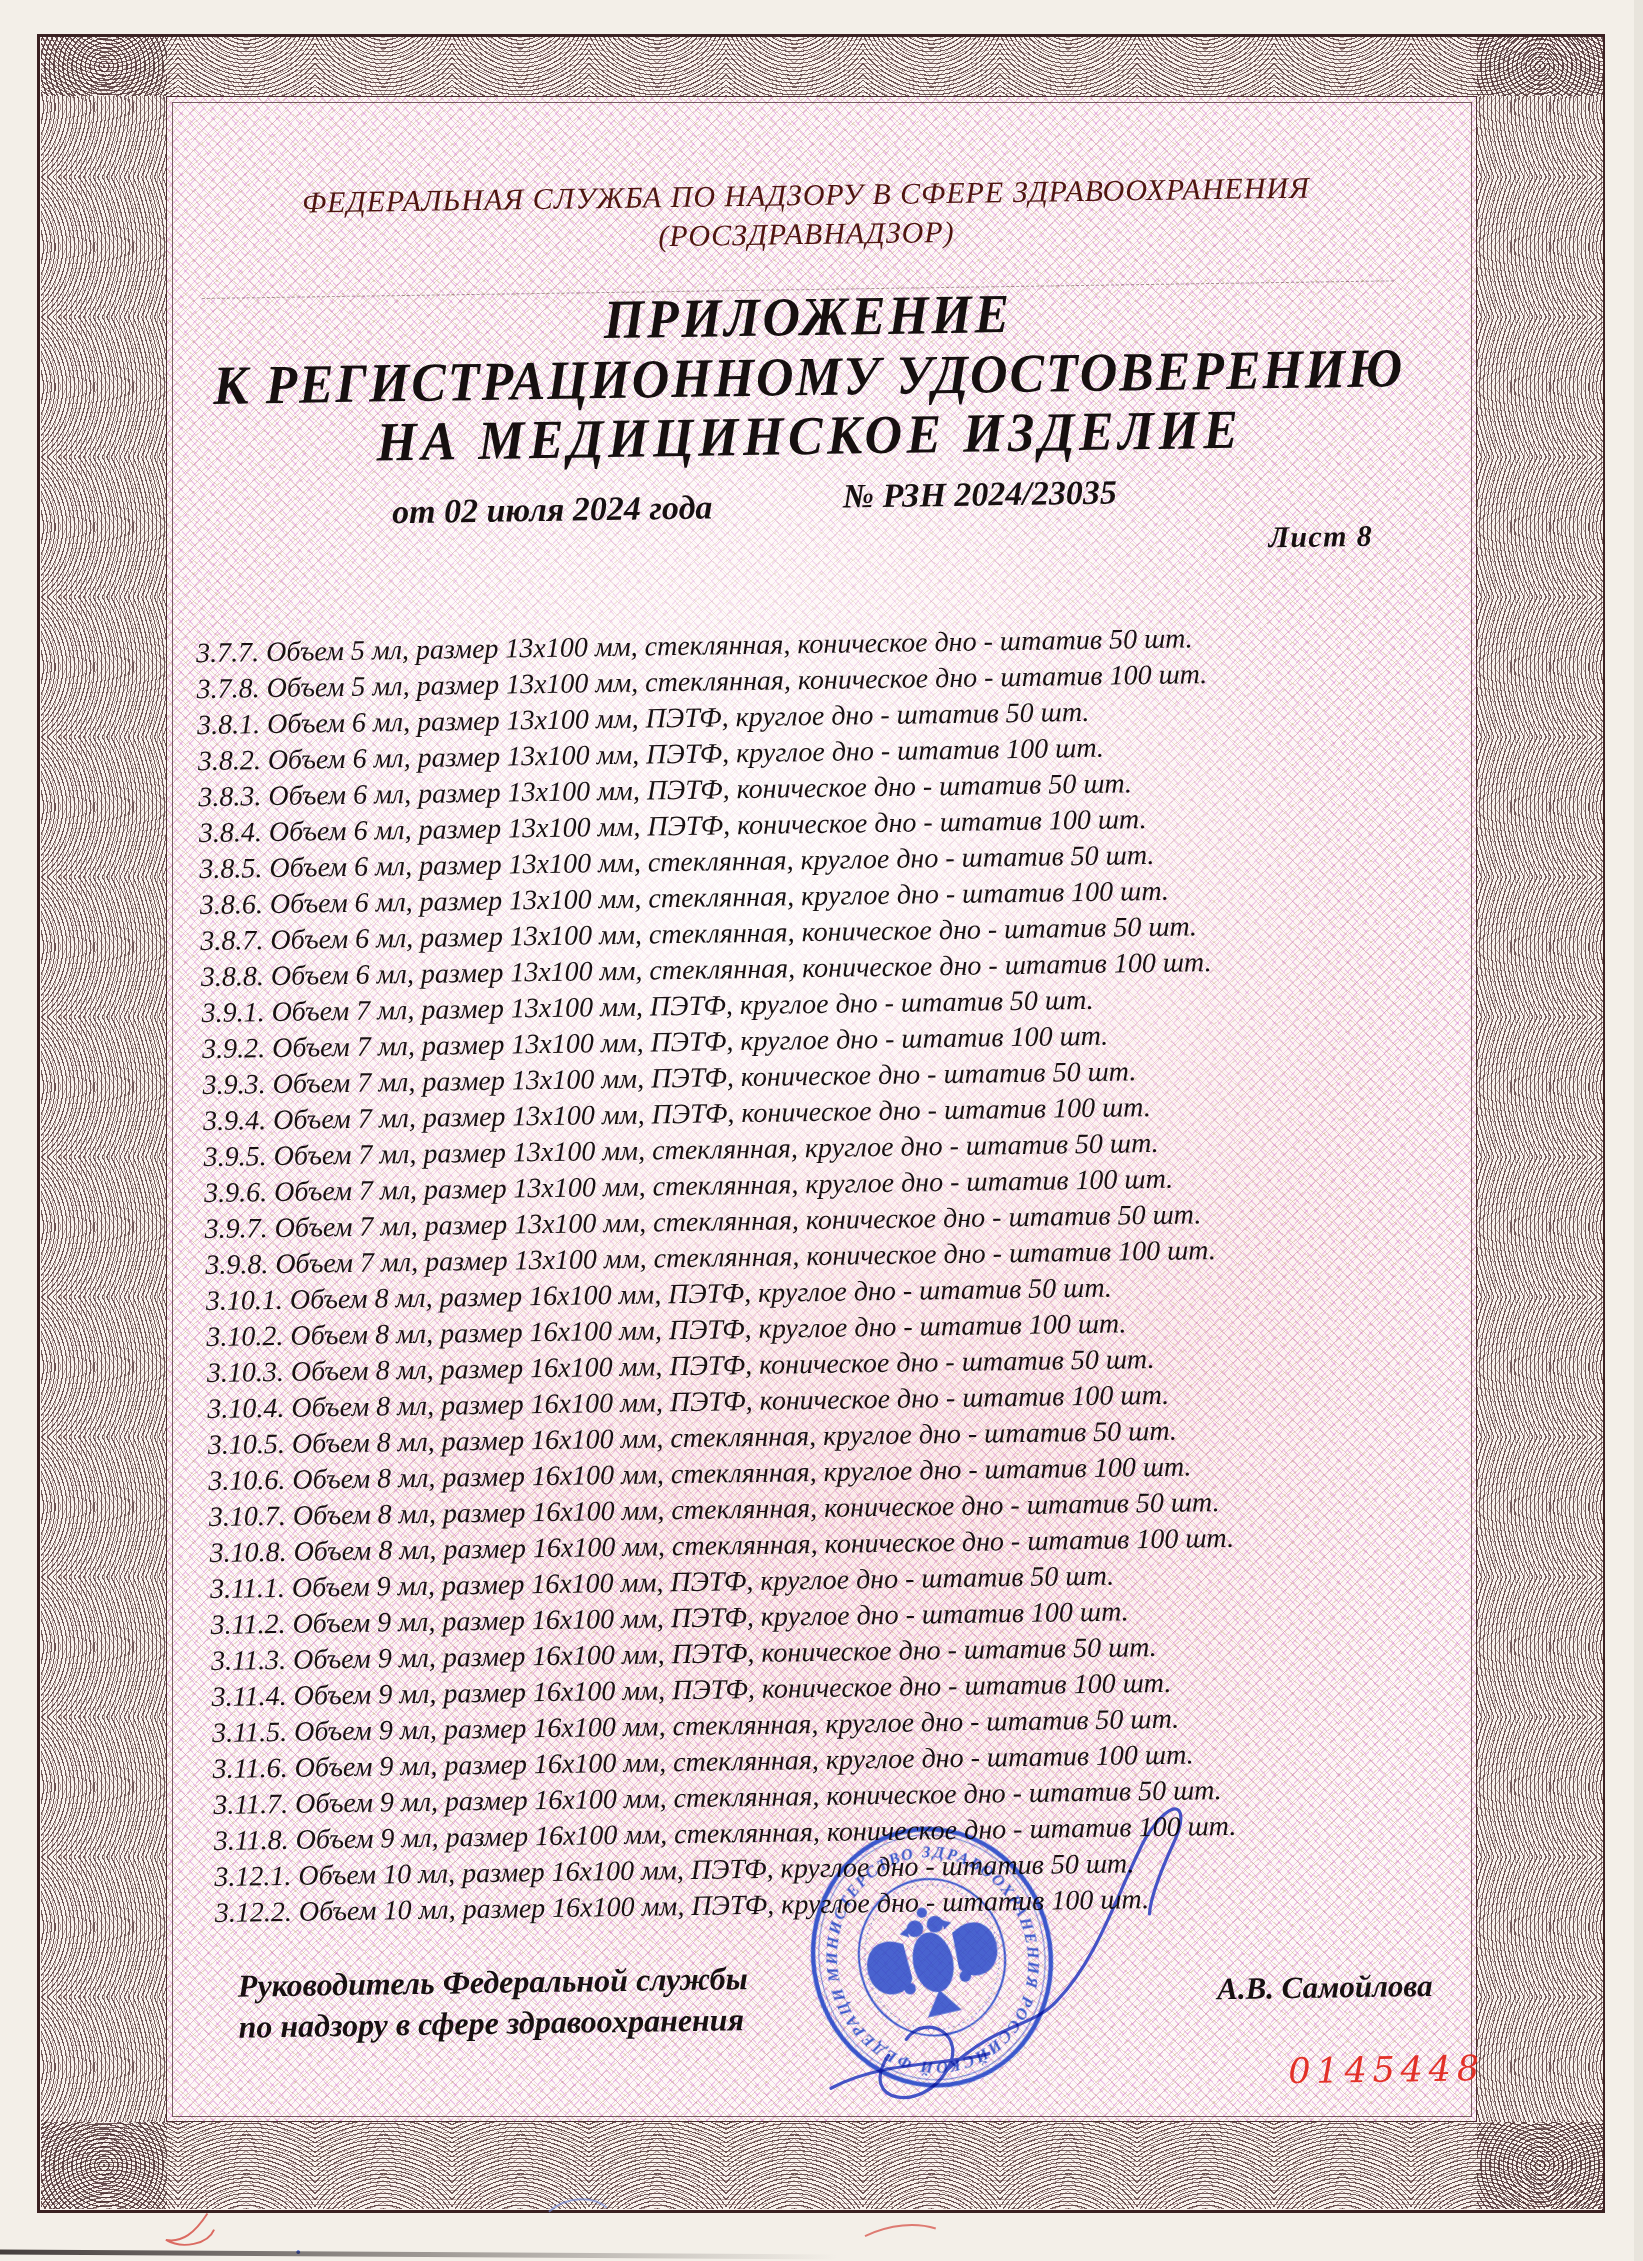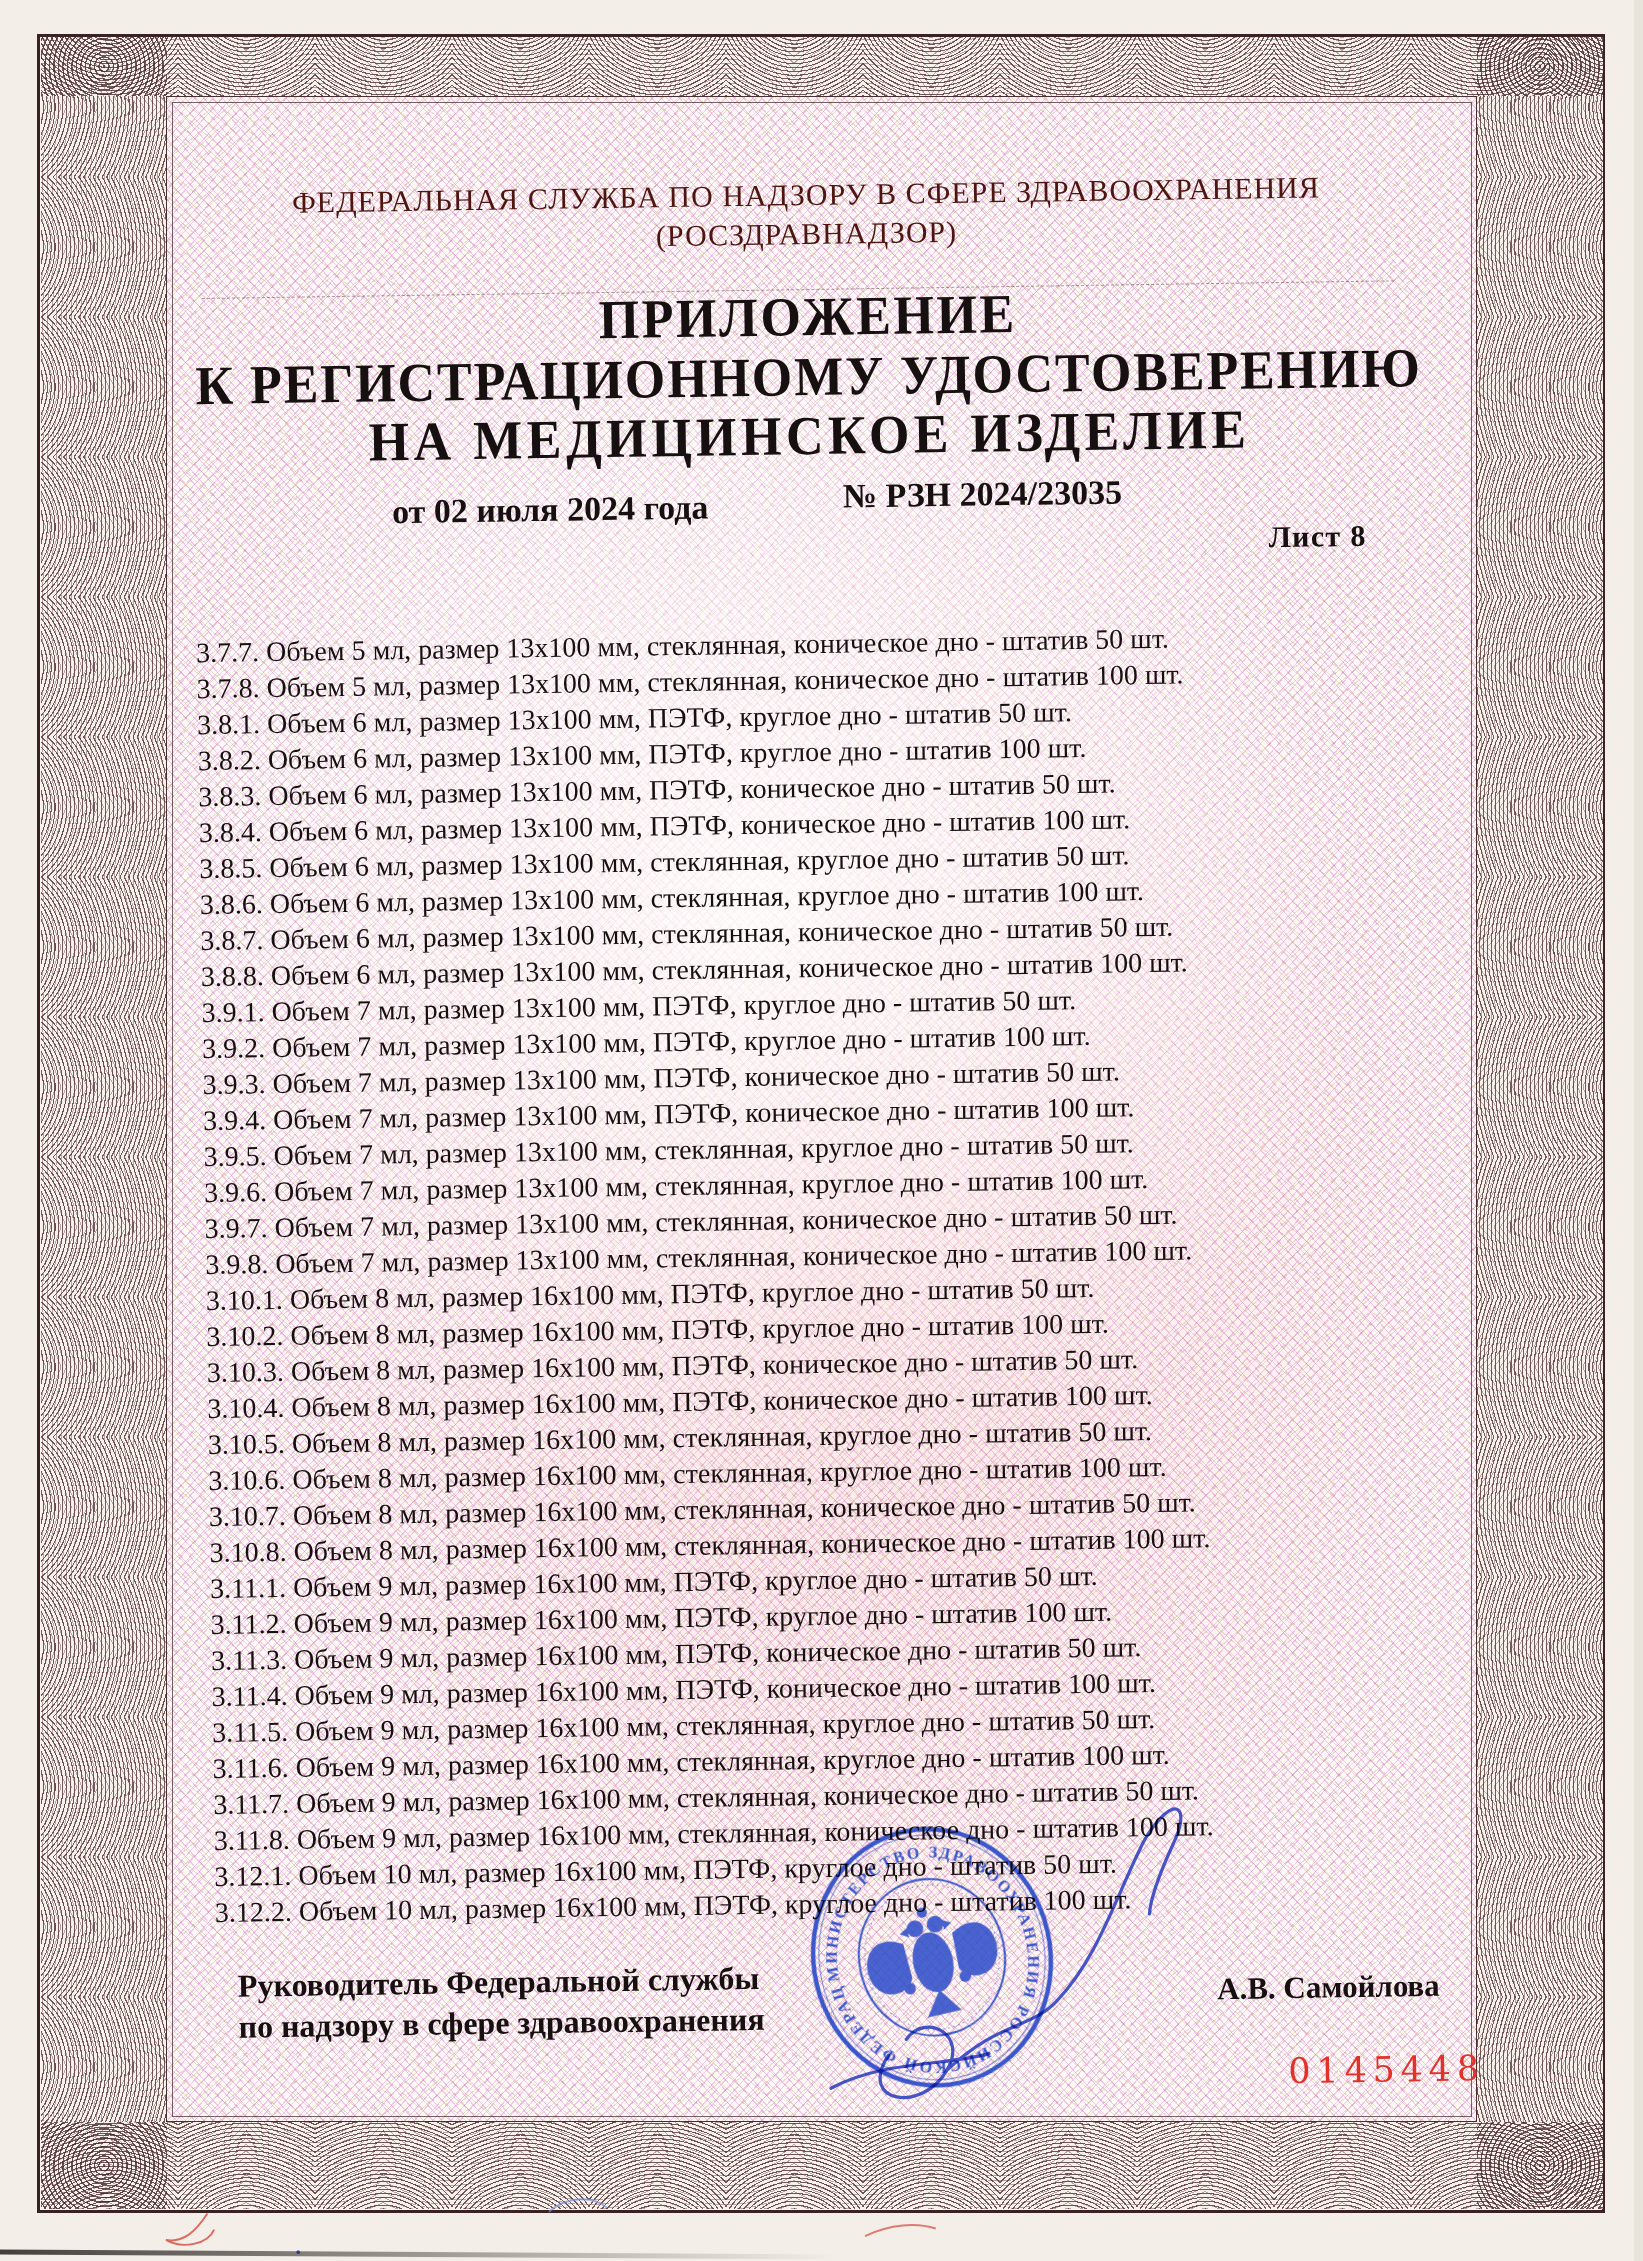--- a/index.html
+++ b/index.html
@@ -1,17 +1,17 @@
 <!DOCTYPE html>
 <html style="font-size:10.3px"><head>
 <meta charset="utf-8">
 <style>
   html,body{margin:0;padding:0;background:#e8e4dc;}
   .page{position:relative;width:1634px;height:2261px;background:#f3efe8;overflow:hidden;
-        font-family:"Liberation Serif","DejaVu Serif",serif;color:#171011;}
+        font-family:"Liberation Serif","DejaVu Serif",serif;color:#171011;font-style:italic;}
   
   .frame{position:absolute;left:37px;top:34px;width:1568px;height:2179px;
          border:3.2px solid #3a2122;box-sizing:border-box;background:#f9f4ef;}
   
   .band{position:absolute;background-color:#f7f1ec;}
   .band-left{left:41px;top:37px;width:126px;height:2172px;
     background-image:
       repeating-radial-gradient(circle at -45% 50%, rgba(78,47,49,.78) 0 1.1px, rgba(0,0,0,0) 1.1px 3.9px),
       repeating-radial-gradient(circle at 150% 50%, rgba(122,86,83,.5) 0 0.9px, rgba(0,0,0,0) 0.9px 4.8px);
     background-size:100% 140px,100% 140px;background-position:0 0,0 70px;}

